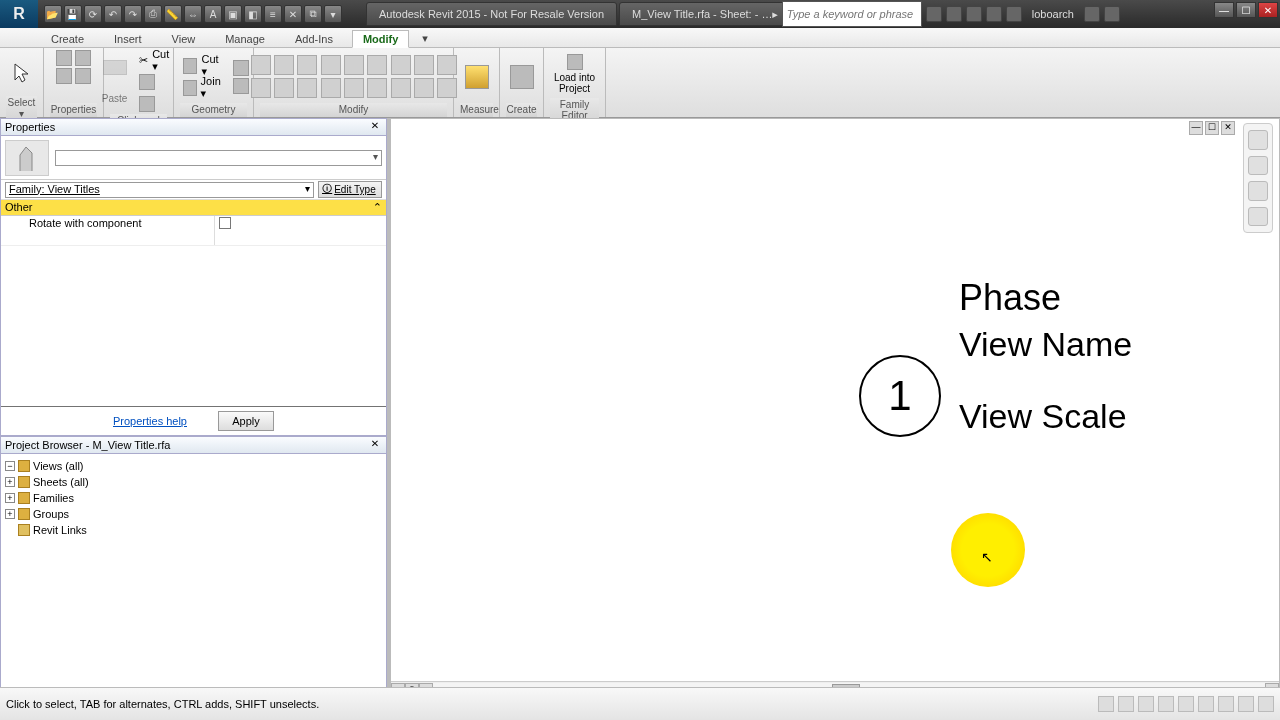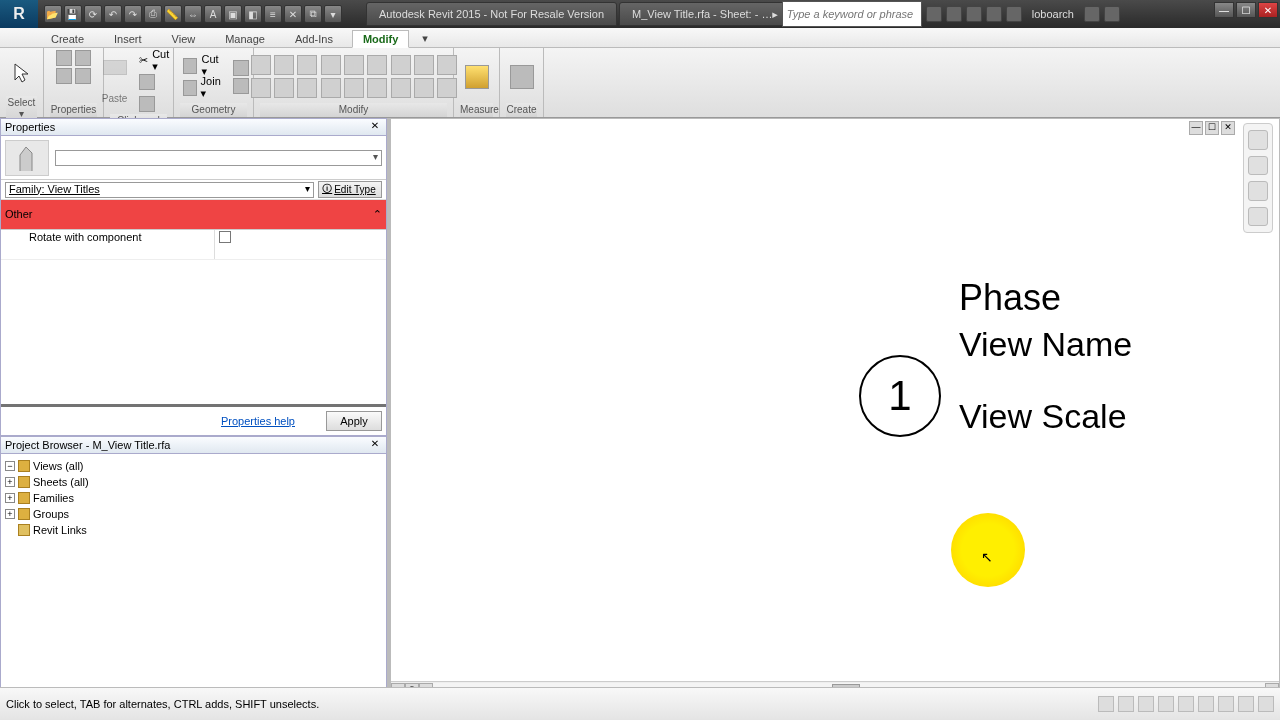--- a/index.html
+++ b/index.html
@@ -50,27 +50,27 @@
 .type-sel { height:44px; border-bottom:1px solid #ccc; display:flex; align-items:center; padding:4px; }
 .type-thumb { width:44px; height:36px; background:#e8e8e8; border:1px solid #ccc; margin-right:6px; display:flex; align-items:center; justify-content:center; }
 .type-dd { flex:1; height:16px; border:1px solid #999; background:#fff; font-size:11px; position:relative; }
 .type-dd::after { content:"▾"; position:absolute; right:3px; top:0; font-size:10px; color:#555; }
 
 .famrow { height:20px; display:flex; align-items:center; padding: 0 4px; font-size:11px; border-bottom:1px solid #ddd;text-decoration:underline; }
 .famrow .fd { flex:1; border:1px solid #999; height:16px; padding: 0 3px; position:relative; background:#fff; }
 .famrow .fd::after { content:"▾"; position:absolute; right:3px; top:0; font-size:10px; }
 .edit-type { margin-left:4px; width:64px; height:17px; font-size:10px; background:linear-gradient(#f4f4f4,#ddd); border:1px solid #999; display:flex; align-items:center; gap:2px; padding:0 3px; }
 
-.group-hdr { background:#ef4444; font-size:11px; padding:8px 4px; border-bottom:1px solid #ccc; display:flex; justify-content:space-between; }
+.group-hdr { background:#fde047; font-size:11px; padding:1px 4px; border-bottom:1px solid #ccc; display:flex; justify-content:space-between; }
 .prop-row { display:flex; font-size:11px; height:30px; border-bottom:1px solid #eee;padding-left:24px; }
 .prop-row .pn { width:190px; padding:1px 4px; border-right:1px solid #ddd; }
 .prop-row .pv { flex:1; padding:1px 4px; }
 .prop-row .pv .chk { width:12px; height:12px; border:1px solid #777; display:inline-block; background:#fff; }
 
-.prop-footer { margin-top:auto; display:flex; align-items:center; justify-content:flex-end; padding:4px; border-top:3px solid #737373;gap:31px; }
+.prop-footer { margin-top:auto; display:flex; align-items:center; justify-content:center; padding:4px; border-top:1px solid #737373;gap:31px; }
 .prop-footer a { font-size:11px; color:#0050c0; text-decoration:underline; }
 .apply-btn { width:56px; height:20px; font-size:11px; background:linear-gradient(#fafafa,#ddd); border:1px solid #999; }
 
 .browser { flex:1; border:1px solid #aac; border-top:none; background:#fff; overflow:auto; }
 .tree { padding:4px; font-size:11px; }
 .tree-item { display:flex; align-items:center; gap:3px; height:16px; }
 .exp { width:10px; height:10px; border:1px solid #888; font-size:9px; line-height:8px; text-align:center; background:#fff; }
 .tree-ico { width:12px; height:12px; background:#ddb040; border:1px solid #aa8020; }
 
 
@@ -255,20 +255,30 @@
     <div class="panel-label">Measure</div>
   </div>
   <div class="panel" style="width:44px">
     <div class="panel-body">
         <div class="bigbtn">
           <div class="btn-ico"></div>
         </div>
       </div>
     <div class="panel-label">Create</div>
   </div>
+  <div class="panel" style="width:62px">
+    <div class="panel-body">
+        <div class="loadbtn">
+          <div class="btn-ico sm" style="margin-bottom:2px"></div>
+          <span style="white-space:pre-line">Load into
+Project</span>
+        </div>
+      </div>
+    <div class="panel-label">Family Editor</div>
+  </div>
 </div>
 
 <div class="main">
   <div class="left-col">
 
     <div class="palette-title">
       <span>Properties</span>
       <span class="pal-close">✕</span>
     </div>
     <div class="properties">

